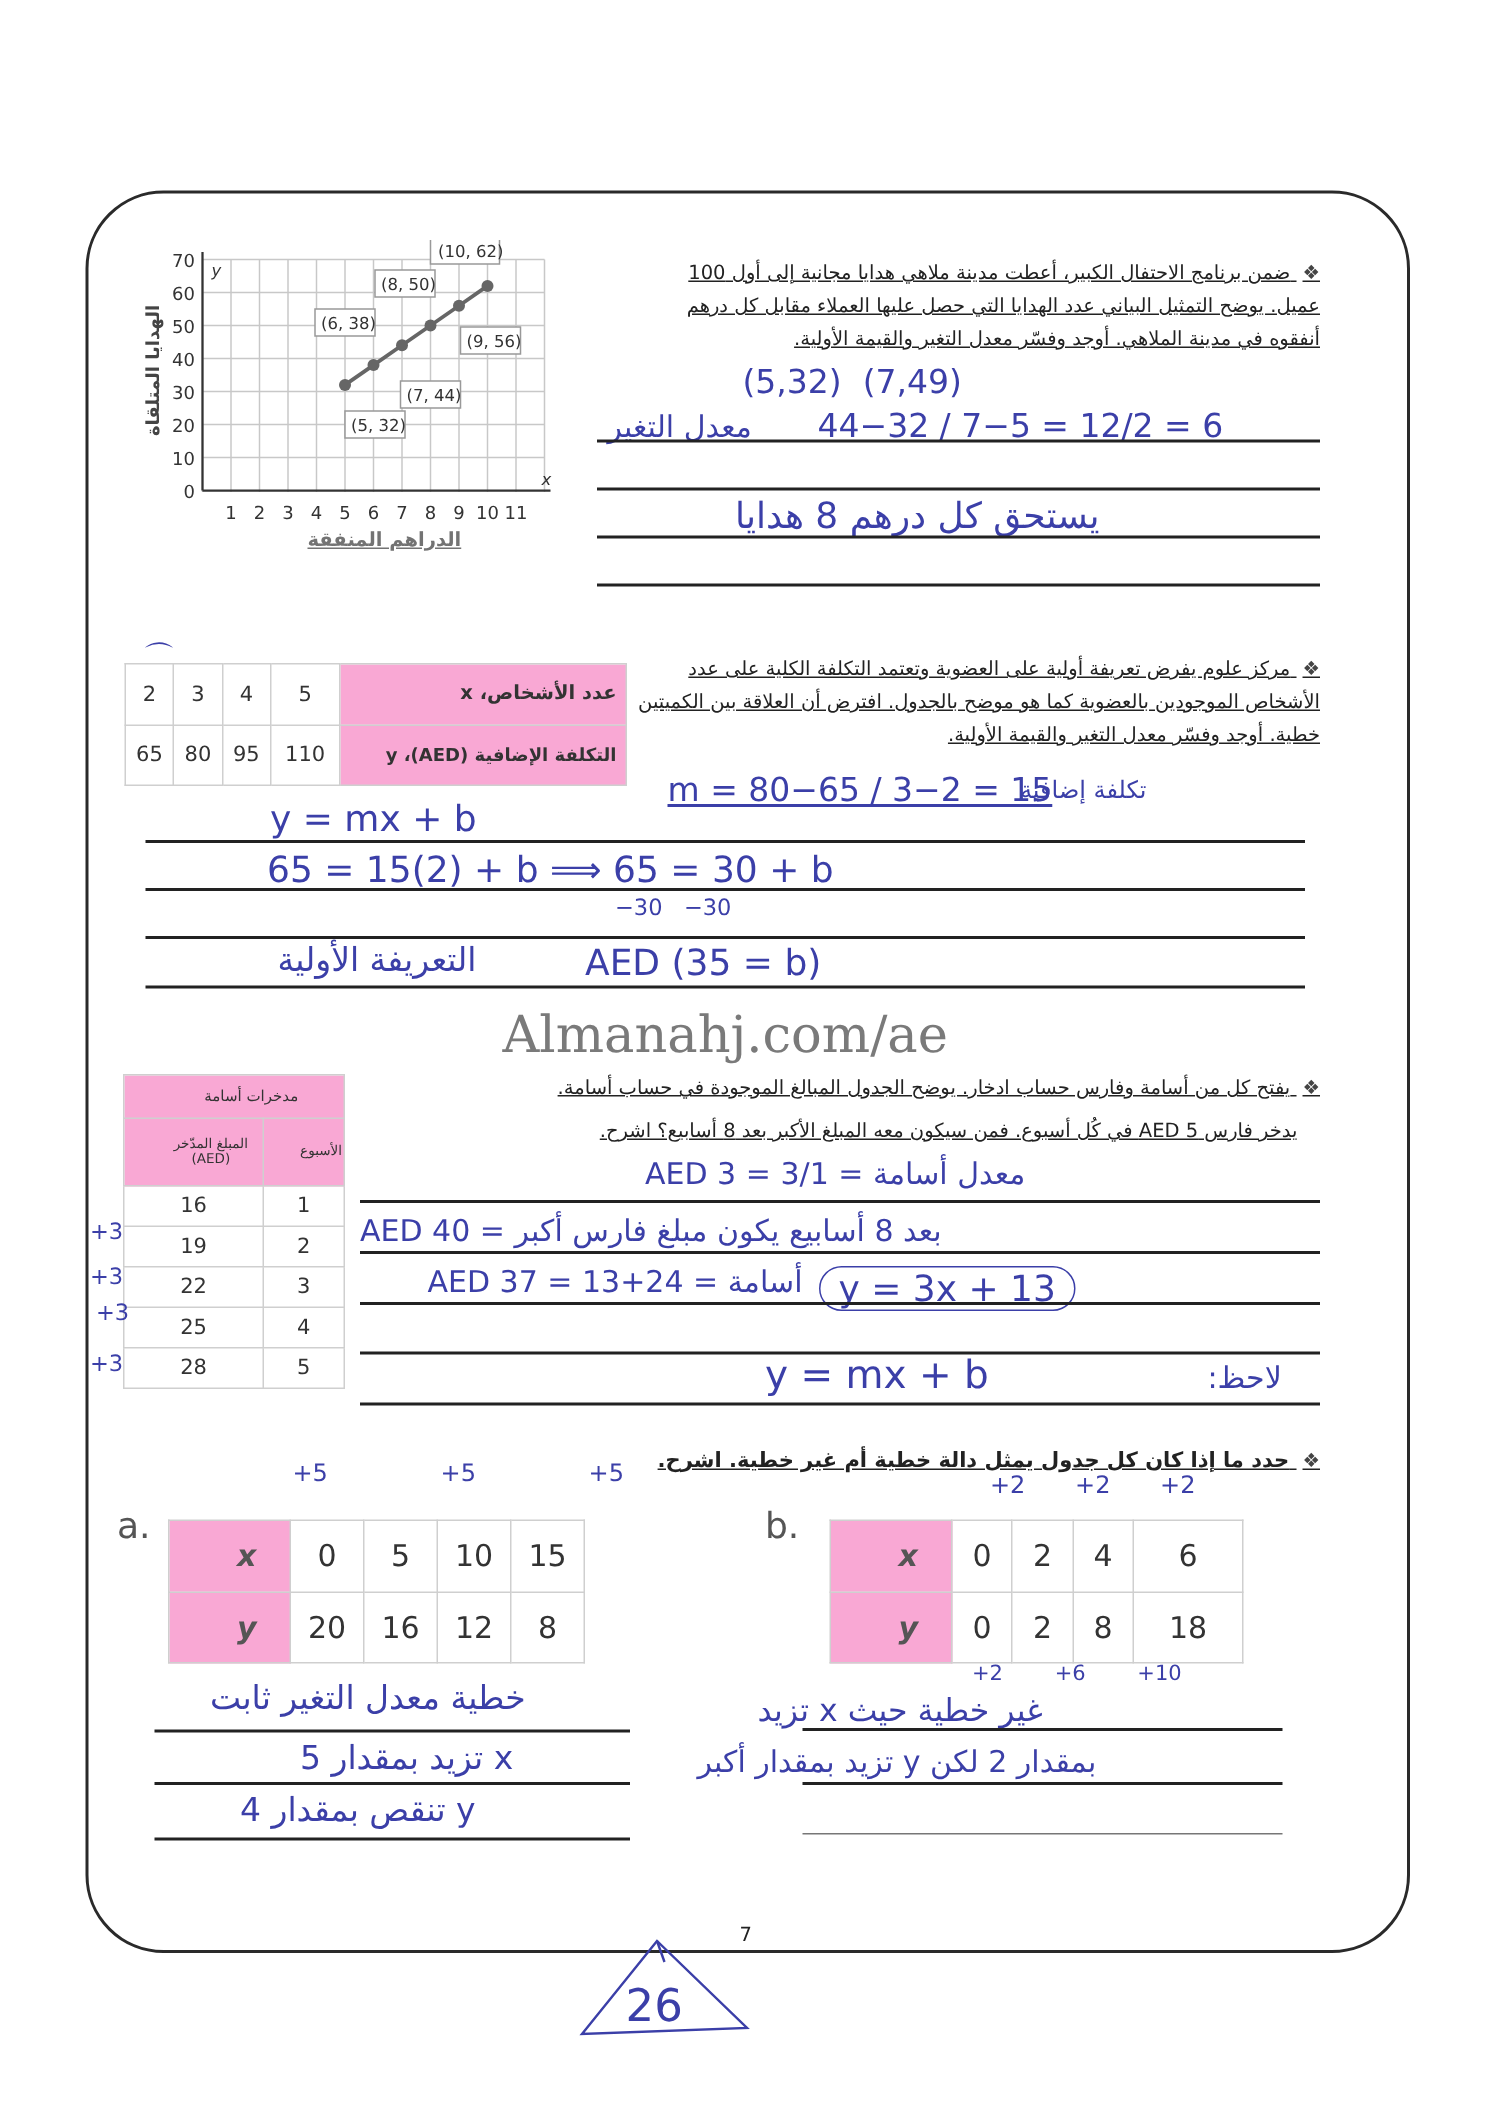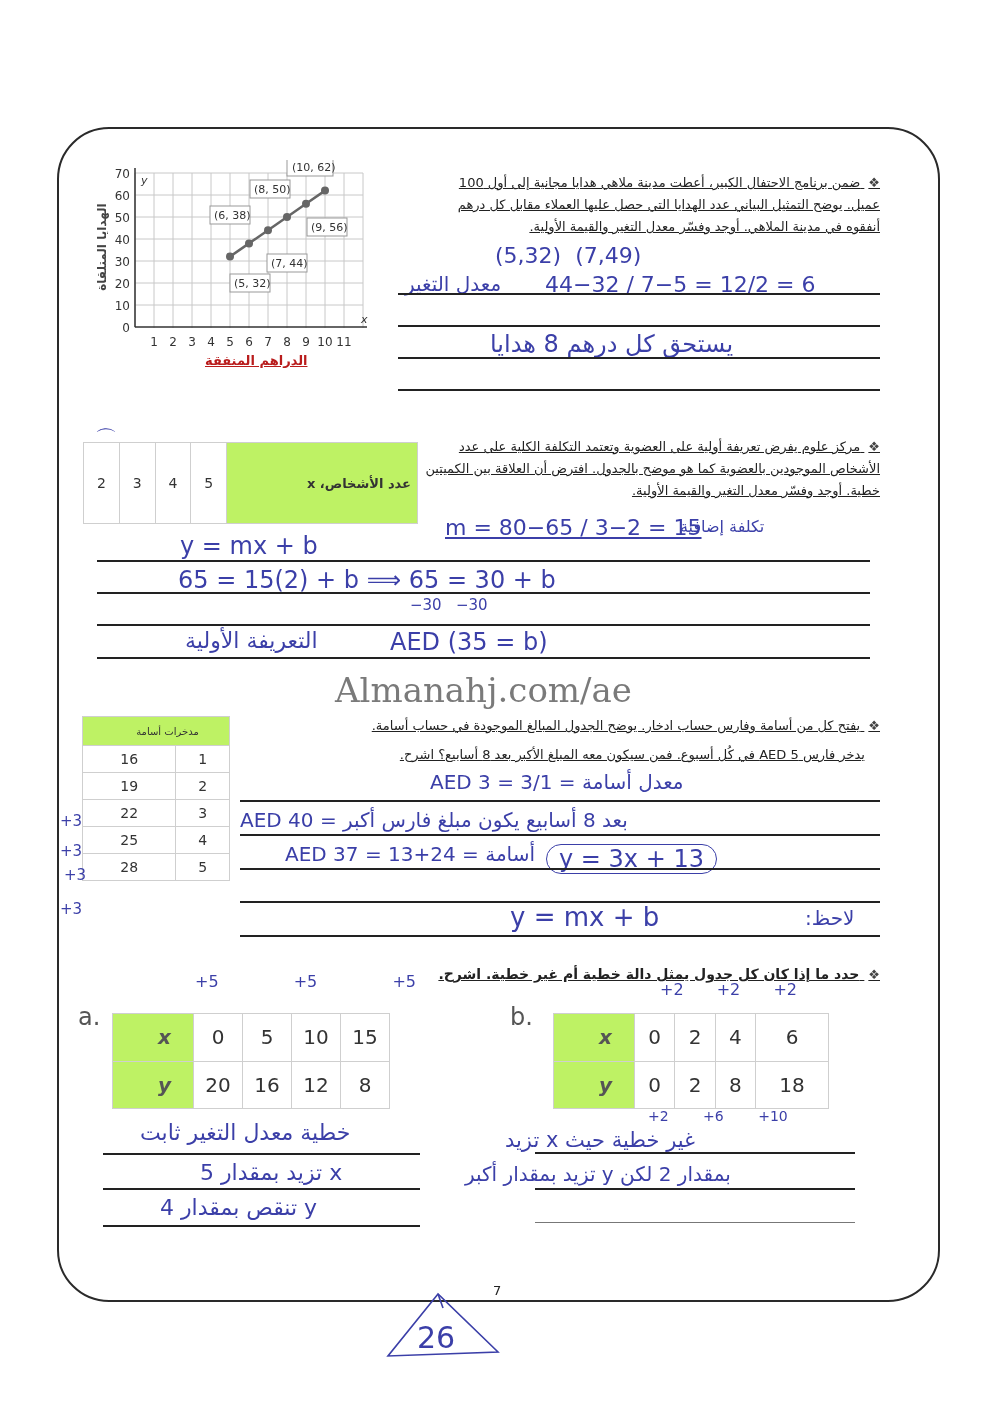--- a/index.html
+++ b/index.html
@@ -7,21 +7,21 @@
          font-family:"DejaVu Sans", sans-serif; color:#222; }
   .frame { position:absolute; left:57px; top:127px; width:883px; height:1175px;
            border:2.5px solid #2a2a2a; border-radius:52px; box-sizing:border-box; }
   .abs { position:absolute; }
   .hand { color:#3b3fa8; font-family:"DejaVu Sans", sans-serif; }
   .q { position:absolute; direction:rtl; text-align:right; font-size:13px; line-height:22px; color:#222;text-decoration:underline; }
   .q .bullet { color:#444; margin-left:4px; font-size:13px; }
   .rule { position:absolute; height:2px; background:#222; }
   table.tb { border-collapse:collapse; position:absolute; }
   table.tb td { border:1px solid #cfcfcf; text-align:center; color:#333; }
-  .hdr { background:#bef264;padding-left:24px; }
+  .hdr { background:#f9a8d4;padding-left:24px; }
   .wm { position:absolute; left:335px; top:670px; font-family:"DejaVu Serif", serif; font-size:34px; color:#7a7a7a; }
 </style>
 </head>
 <body>
 
 <div class="frame"></div>
 
 <div class="abs" style="left:95px;top:160px;width:290px;height:225px;">
   <svg width="290" height="225" viewBox="0 0 290 225">
 
@@ -93,21 +93,21 @@
       <rect x="172" y="94" width="40" height="18" fill="#fff" stroke="#999"></rect>
         <text x="176" y="107">(7, 44)</text>
       <rect x="155" y="20" width="40" height="18" fill="#fff" stroke="#999"></rect>
         <text x="159" y="33">(8, 50)</text>
       <rect x="212" y="58" width="40" height="18" fill="#fff" stroke="#999"></rect>
         <text x="216" y="71">(9, 56)</text>
       <rect x="192" y="-2" width="46" height="18" fill="#fff" stroke="#999"></rect>
         <text x="197" y="11">(10, 62)</text>
     </g>
   </svg>
-  <div class="abs" style="left:110px;top:193px;font-size:13px;font-weight:bold;color:#b91c1c;text-decoration:underline;direction:rtl;">الدراهم المنفقة</div>
+  <div class="abs" style="left:110px;top:193px;font-size:13px;font-weight:bold;color:#737373;text-decoration:underline;direction:rtl;">الدراهم المنفقة</div>
   <div class="abs" style="left:-48px;top:80px;width:110px;font-size:12px;font-weight:bold;color:#444;transform:rotate(-90deg);text-align:center;direction:rtl;">الهدايا المتلقاة</div>
 </div>
 
 <div class="q" style="left:425px;top:172px;width:455px;">
   <span class="bullet">❖</span>
   <span>ضمن برنامج الاحتفال الكبير، أعطت مدينة ملاهي هدايا مجانية إلى أول 100 عميل. يوضح التمثيل البياني عدد الهدايا التي حصل عليها العملاء مقابل كل درهم أنفقوه في مدينة الملاهي. أوجد وفسّر معدل التغير والقيمة الأولية.</span>
 </div>
 <div class="abs hand" style="left:495px;top:243px;font-size:22px;white-space:pre;">(5,32)  (7,49)</div>
 <div class="abs hand" style="left:545px;top:272px;font-size:22px;">44−32 / 7−5 = 12/2 = 6</div>
 <div class="abs hand" style="left:405px;top:272px;font-size:20px;direction:rtl;">معدل التغير</div>
@@ -119,20 +119,27 @@
 
 <div class="abs hand" style="left:95px;top:424px;font-size:22px;">⌒</div>
 <table class="tb" style="left:83px;top:442px;width:335px;height:82px;font-size:14px;">
   <tbody>
       <tr>
     <td>2</td>
     <td>3</td>
     <td>4</td>
     <td>5</td>
     <td class="hdr" style="width:160px;font-weight:bold;direction:rtl;text-align:right;padding-right:6px;font-size:13px;">عدد الأشخاص، x</td>
+  </tr>
+  <tr>
+    <td>65</td>
+    <td>80</td>
+    <td>95</td>
+    <td>110</td>
+    <td class="hdr" style="font-weight:bold;direction:rtl;text-align:right;padding-right:6px;font-size:12px;">التكلفة الإضافية (AED)، y</td>
   </tr>
 </tbody>
   </table>
 <div class="q" style="left:425px;top:436px;width:455px;">
   <span class="bullet">❖</span>
   <span>مركز علوم يفرض تعريفة أولية على العضوية وتعتمد التكلفة الكلية على عدد الأشخاص الموجودين بالعضوية كما هو موضح بالجدول. افترض أن العلاقة بين الكميتين خطية. أوجد وفسّر معدل التغير والقيمة الأولية.</span>
 </div>
 <div class="abs hand" style="left:445px;top:515px;font-size:22px;text-decoration:underline;">m = 80−65 / 3−2 = 15</div>
 <div class="abs hand" style="left:680px;top:517px;font-size:16px;direction:rtl;">تكلفة إضافية</div>
 <div class="abs hand" style="left:180px;top:532px;font-size:24px;">y = mx + b</div>
@@ -145,20 +152,24 @@
 <div class="abs hand" style="left:390px;top:628px;font-size:24px;">AED (35 = b)</div>
 <div class="rule" style="left:97px;top:657px;width:773px;"></div>
 
 <div class="wm">Almanahj.com/ae</div>
 
 <table class="tb" style="left:82px;top:716px;width:148px;font-size:14px;">
   <tbody>
       <tr>
         <td colspan="2" class="hdr" style="height:26px;font-size:10px;direction:rtl;text-align:center;">مدخرات أسامة</td>
       </tr>
+  <tr>
+    <td class="hdr" style="height:42px;font-size:9px;direction:rtl;width:90px;">المبلغ المدّخر (AED)</td>
+    <td class="hdr" style="font-size:9px;direction:rtl;">الأسبوع</td>
+  </tr>
   <tr style="height:27px;">
         <td>16</td>
         <td>1</td>
       </tr>
   <tr style="height:27px;">
         <td>19</td>
         <td>2</td>
       </tr>
   <tr style="height:27px;margin-left:35px;">
         <td>22</td>

